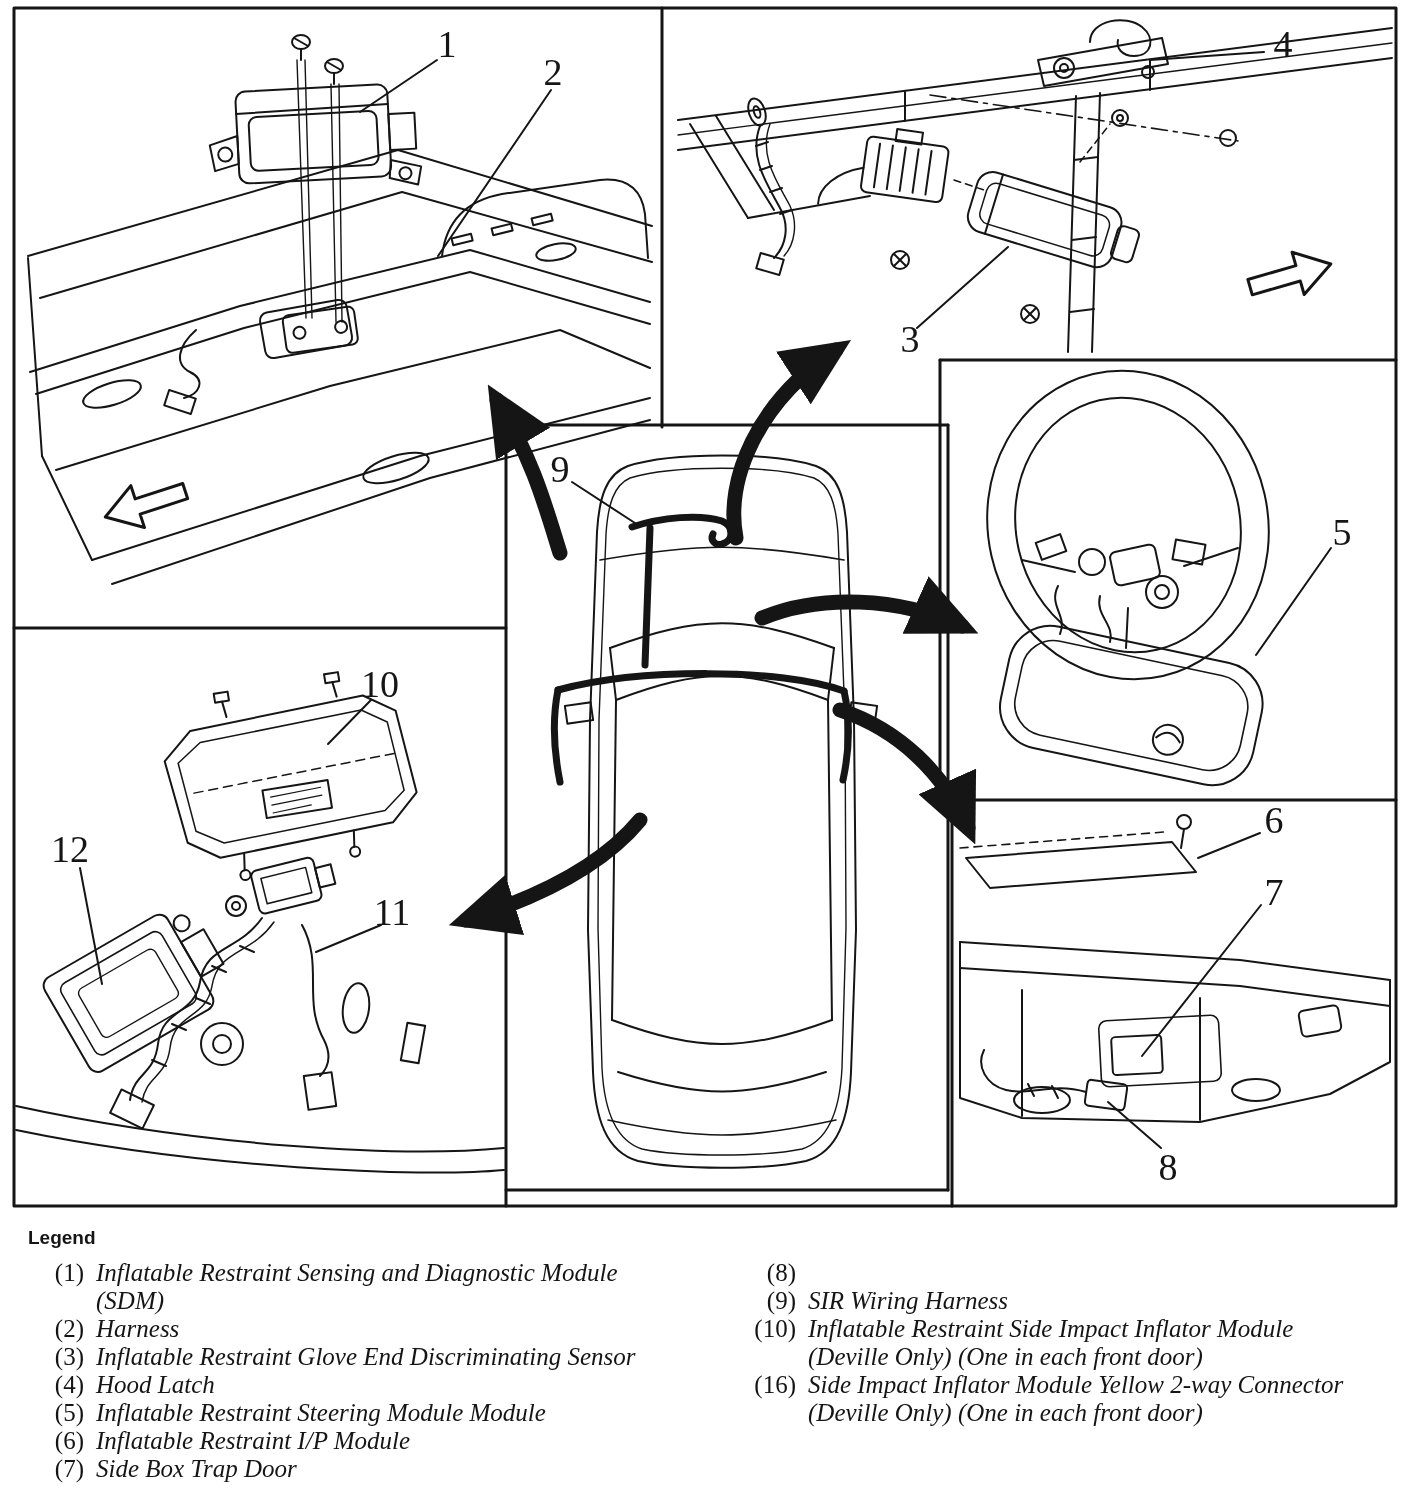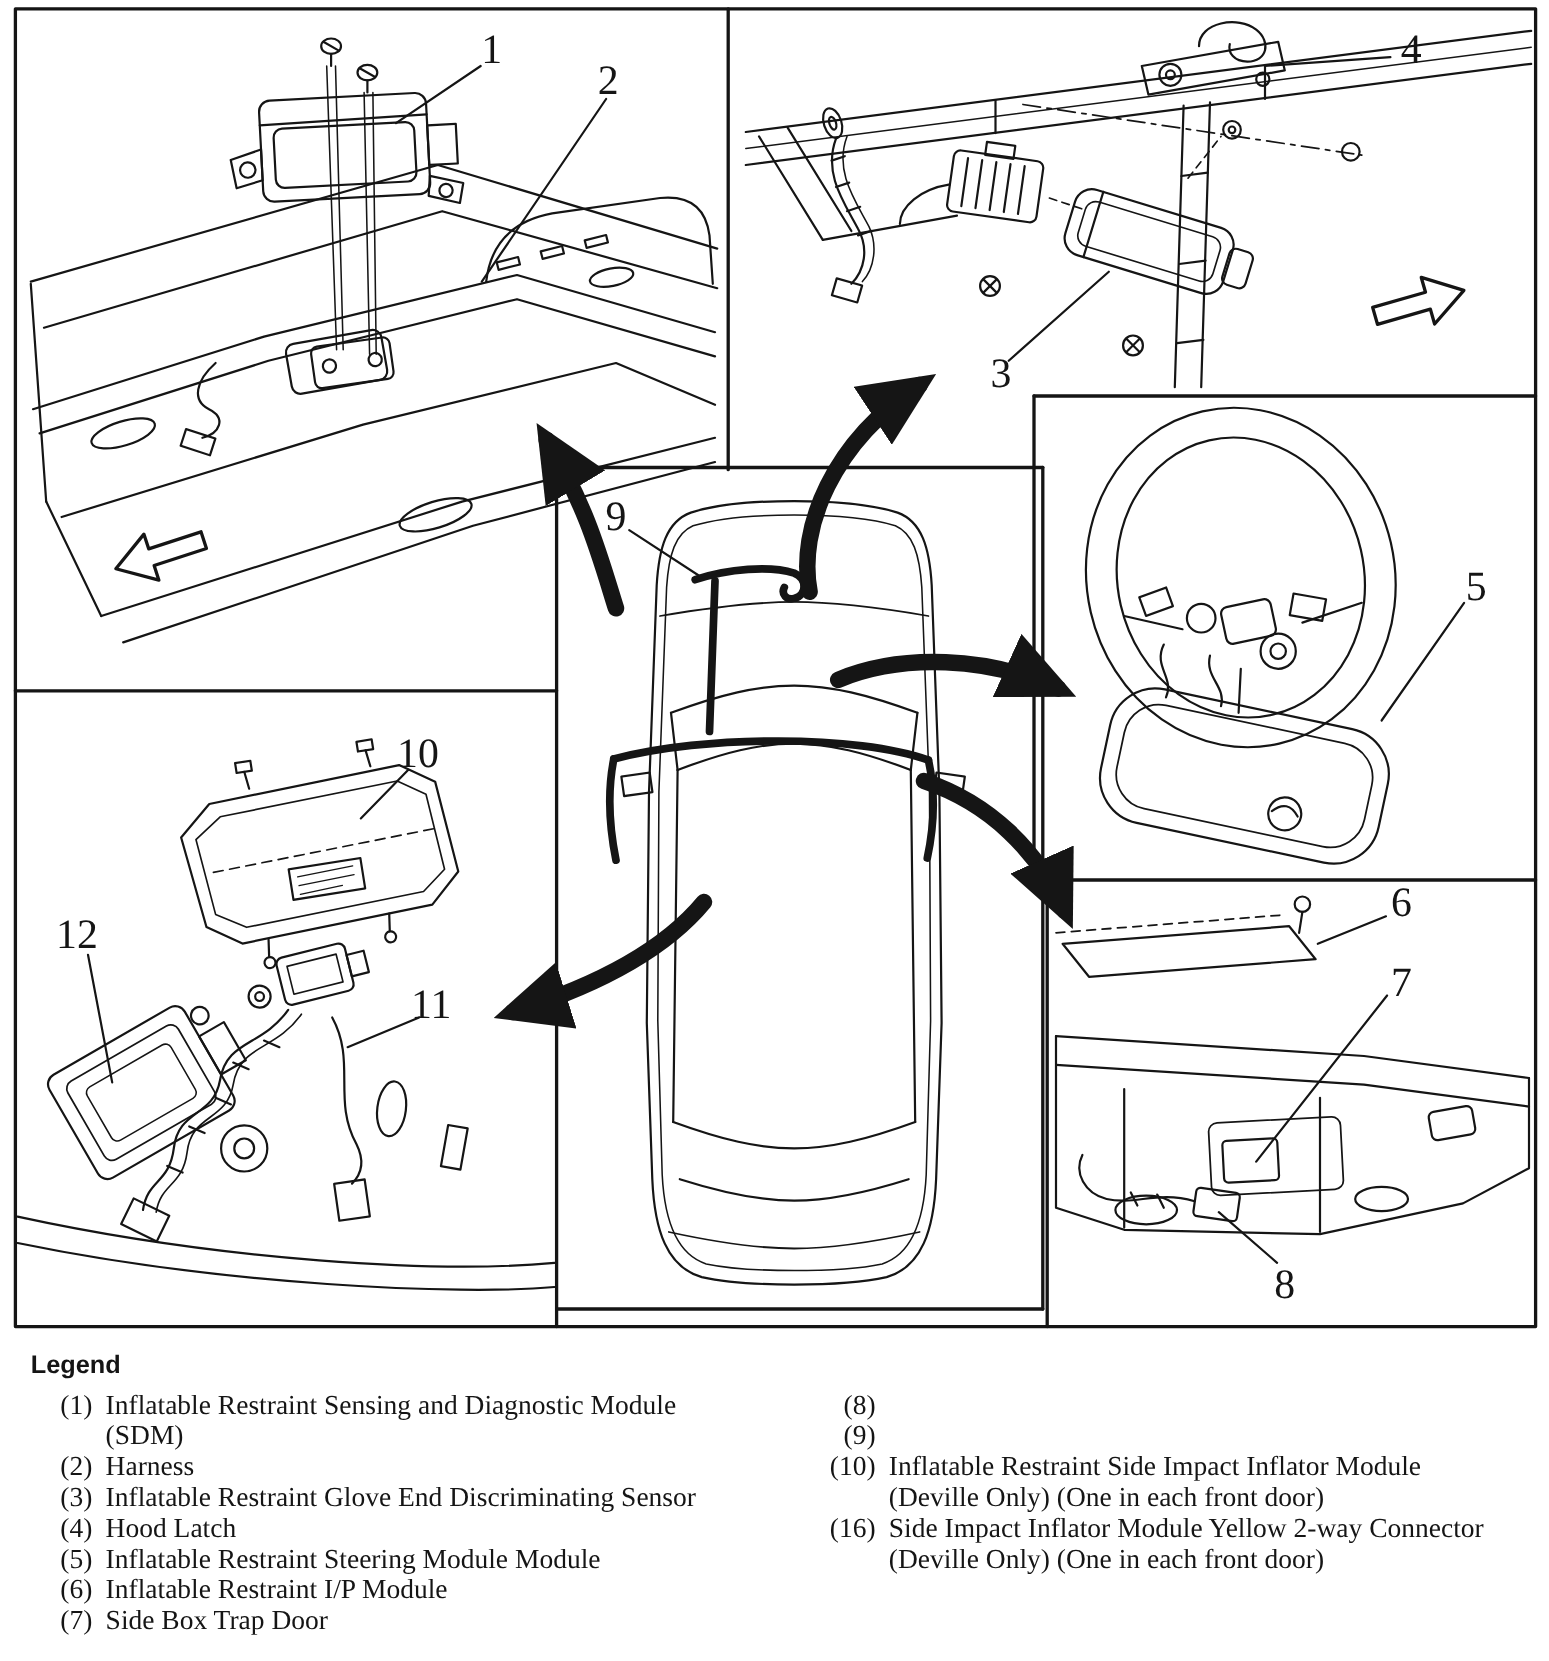--- a/index.html
+++ b/index.html
@@ -1,27 +1,27 @@
 <!DOCTYPE html>
 <html><head>
 <meta charset="utf-8">
 <style>
   html,body{margin:0;padding:0;background:#fff;}
   body{width:1408px;height:1510px;font-family:"Liberation Serif",serif;color:#151515;overflow:hidden;}
   .diagram-wrap{width:1408px;height:1215px;}
   svg{display:block;}
   .legend{padding:12px 16px 0 26px;}
-  .legend-heading{font-family:"Liberation Sans",sans-serif;font-weight:700;font-size:23px;margin:0 0 10px 2px;}
+  .legend-heading{font-family:"Liberation Sans",sans-serif;font-weight:700;font-size:19px;margin:0 0 10px 2px;}
   .legend-cols{display:flex;align-items:flex-start;}
   .legend-col{display:flex;flex-direction:column;}
   .legend-col.left{width:712px;flex:none;}
   .legend-col.right{flex:1;}
   .legend-item{display:grid;grid-template-columns:58px 1fr;column-gap:12px;font-size:25px;line-height:28px;}
   .legend-item .num{text-align:right;white-space:nowrap;}
-  .legend-item .txt{white-space:pre-line;}
+  .legend-item .txt{white-space:pre-line;font-style:italic;}
 </style>
 </head>
 <body>
 
 <div class="diagram-wrap">
 <svg viewBox="0 0 1408 1215" width="1408" height="1215" fill="none" stroke="#151515" stroke-width="2" stroke-linecap="round" stroke-linejoin="round">
   <defs>
     <marker id="bigArrow" markerWidth="4.6" markerHeight="4.2" refX="3.4" refY="2.1" orient="auto" markerUnits="strokeWidth">
       <path d="M0,0 L4.6,2.1 L0,4.2 Z" fill="#151515" stroke="none"></path>
     </marker>
@@ -372,20 +372,21 @@
         <span class="num">(7)</span>
         <span class="txt">Side Box Trap Door</span>
       </div>
     </div>
     <div class="legend-col right">
       <div class="legend-item">
         <span class="num">(8)</span>
       </div>
       <div class="legend-item">
         <span class="num">(9)</span>
+        <span class="txt">SIR Wiring Harness</span>
       </div>
       <div class="legend-item">
         <span class="num">(10)</span>
         <span class="txt">Inflatable Restraint Side Impact Inflator Module
 (Deville Only) (One in each front door)</span>
       </div>
       <div class="legend-item">
         <span class="num">(16)</span>
         <span class="txt">Side Impact Inflator Module Yellow 2-way Connector
 (Deville Only) (One in each front door)</span>

